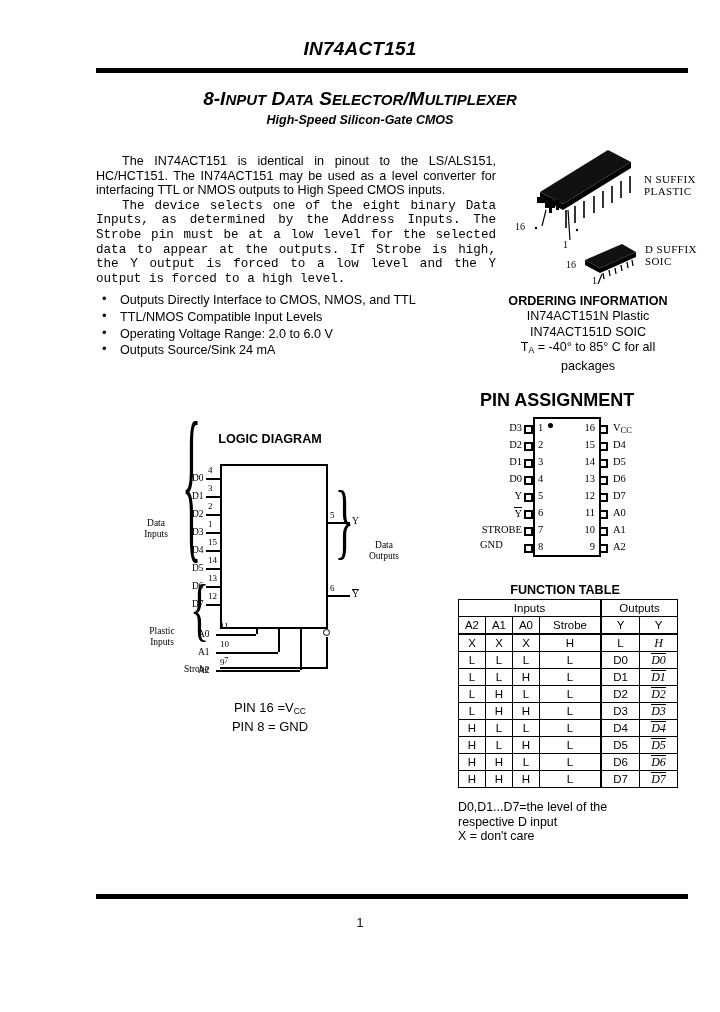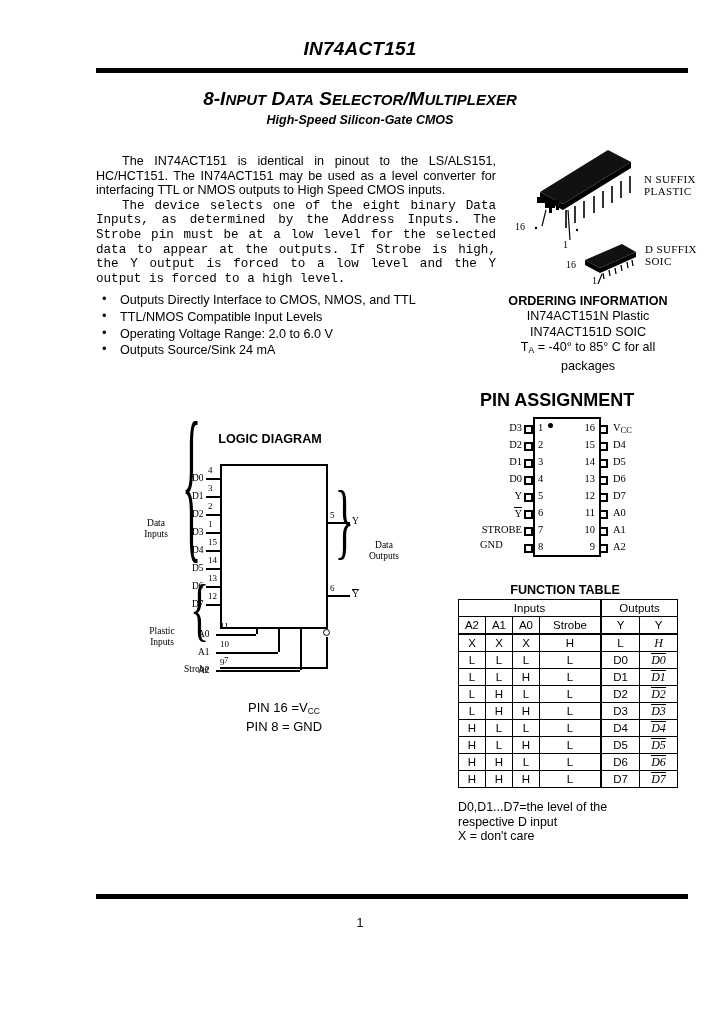--- a/index.html
+++ b/index.html
@@ -74,21 +74,21 @@
   .ld-title{position:absolute;left:150px;top:432px;width:240px;text-align:center;font-size:12.6px;font-weight:bold;}
   .ld{position:absolute;left:120px;top:462px;width:300px;height:260px;}
   .ld-box{position:absolute;left:100px;top:2px;width:108px;height:165px;border:2px solid #000;background:#fff;box-sizing:border-box;}
   .ld-lbl{position:absolute;font-family:"Liberation Serif",serif;font-size:9.5px;white-space:nowrap;}
   .ld-pn{position:absolute;font-family:"Liberation Serif",serif;font-size:9px;}
   .ld-line{position:absolute;background:#000;height:1.6px;}
   .ld-vline{position:absolute;background:#000;width:1.6px;}
   .brace{position:absolute;font-size:40px;line-height:0;font-family:"Liberation Serif",serif;}
   .grp-lbl{position:absolute;font-family:"Liberation Serif",serif;font-size:9.5px;line-height:11px;text-align:center;}
   .bubble{position:absolute;width:7px;height:7px;border:1.6px solid #000;border-radius:50%;background:#fff;box-sizing:border-box;}
-  .pin-note{position:absolute;left:164px;top:700px;width:240px;text-align:center;font-size:13px;line-height:15px;}
+  .pin-note{position:absolute;left:150px;top:700px;width:240px;text-align:center;font-size:13px;line-height:15px;}
 
   
   .ft-title{position:absolute;left:455px;top:583px;width:220px;text-align:center;font-size:12.6px;font-weight:bold;}
   table.ft{
     position:absolute;left:458px;top:599px;border-collapse:collapse;
     font-size:11.5px;background:#fff;
   }
   table.ft td,table.ft th{
     border:1.2px solid #000;text-align:center;font-weight:normal;
     height:16px;line-height:15px;padding:0 1px;

